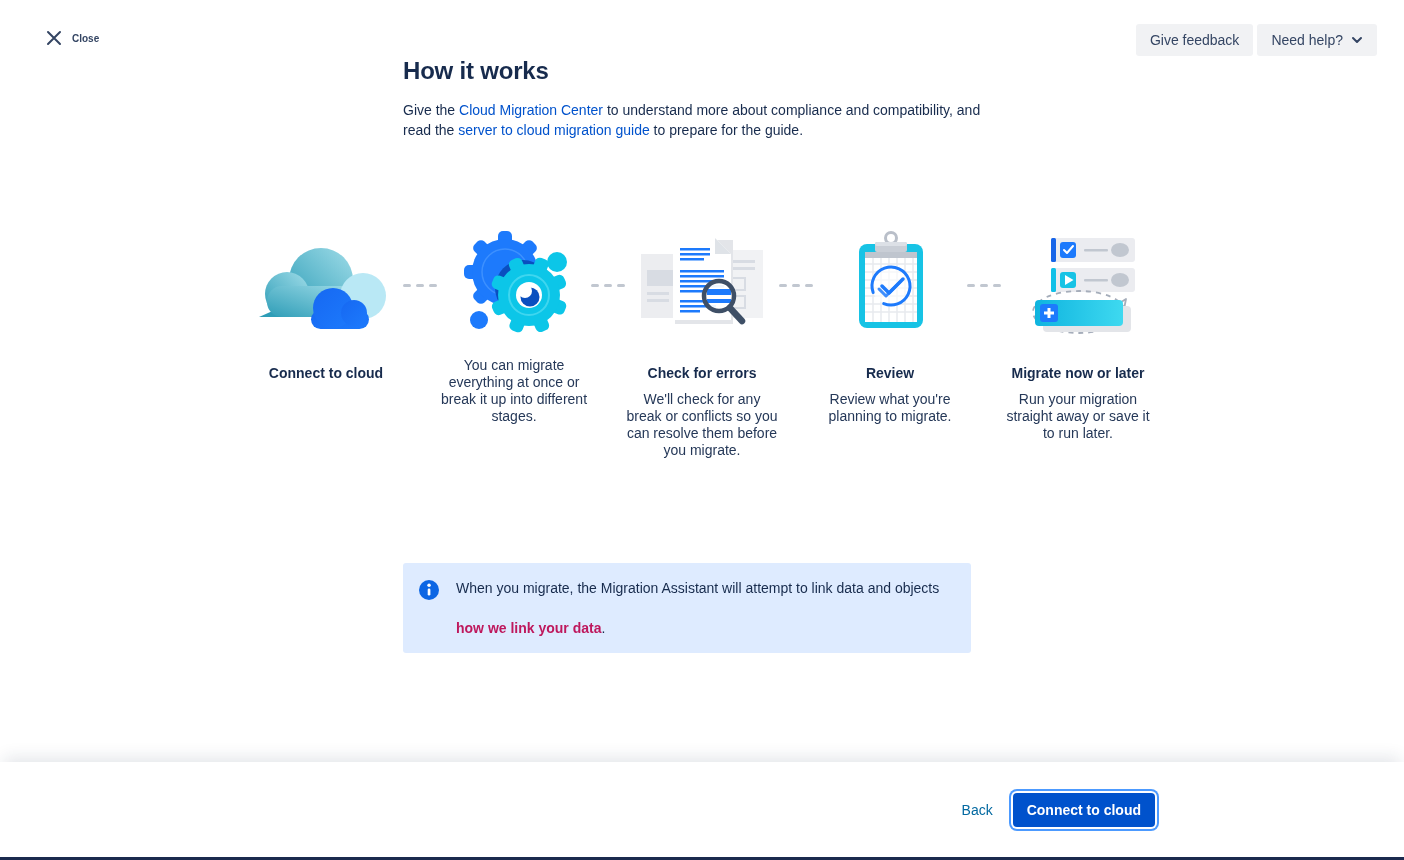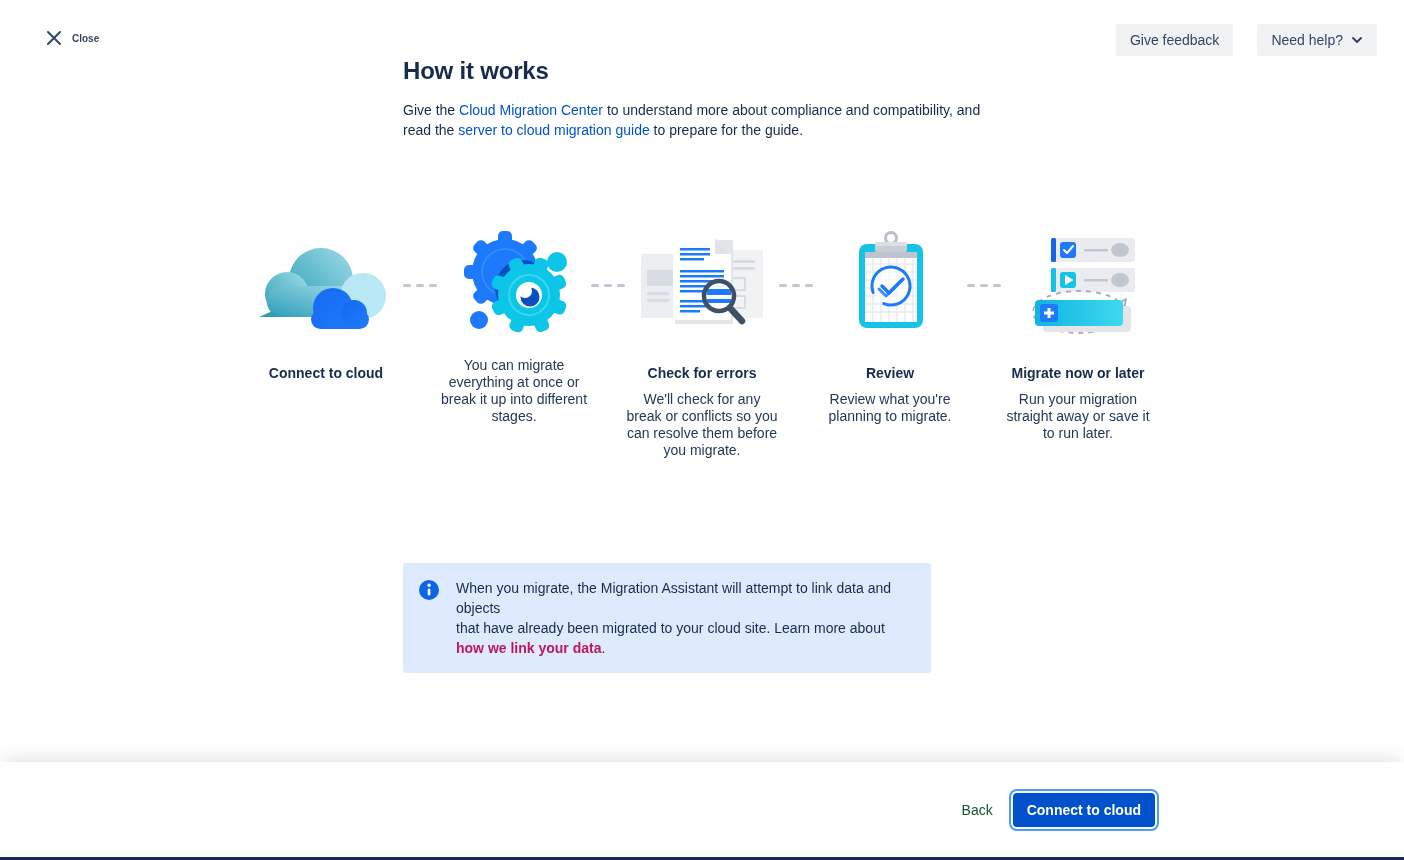--- a/index.html
+++ b/index.html
@@ -3,52 +3,52 @@
 <meta charset="utf-8">
 <style>
   * { margin:0; padding:0; box-sizing:border-box; }
   html,body { width:1404px; height:860px; background:#fff; font-family:"Liberation Sans", sans-serif; overflow:hidden; }
   .page { position:relative; width:1404px; height:860px; background:#ffffff; }
 
   
   .close-btn { position:absolute; left:42px; top:26px; display:flex; align-items:center; gap:10px;
     background:none; border:none; cursor:pointer; font-family:inherit;
     font-size:10px; font-weight:700; color:#344563; padding:4px; }
-  .hdr-actions { position:absolute; right:27px; top:24px; display:flex; gap:24px; }
+  .hdr-actions { position:absolute; right:27px; top:24px; display:flex; gap:4px; }
   .btn-subtle { display:inline-flex; align-items:center; gap:8px; height:32px; padding:0 14px;
     background:#F1F2F4; border:none; border-radius:3px; cursor:pointer; font-family:inherit;
     font-size:14px; font-weight:500; color:#344563; }
 
   
   .page-title { position:absolute; left:403px; top:57px; font-size:24px; font-weight:600; color:#172B4D; letter-spacing:-0.2px; }
   .intro { position:absolute; left:403px; top:100px; width:582px; font-size:14px; line-height:20px; color:#172B4D; }
   .lnk { color:#0052CC; text-decoration:none; cursor:pointer; }
 
   
   .steps { position:absolute; top:222px; left:50%; transform:translateX(-50%); display:flex; align-items:flex-start; }
   .step { width:152px; display:flex; flex-direction:column; align-items:center; }
   .step-illo { height:125px; display:flex; align-items:center; justify-content:center; }
   .step-title { margin-top:18px; font-size:14px; font-weight:700; color:#172B4D; text-align:center; }
   .step-desc { margin-top:10px; font-size:14px; line-height:17px; color:#253858; text-align:center; }
   .connector { width:36px; margin-top:62px; display:flex; justify-content:center; gap:5px; }
   .connector i { display:block; width:8px; height:3px; border-radius:1.5px; background:#C1C7D0; }
 
   
-  .banner { position:absolute; left:403px; top:563px; width:528px; background:#DEEBFF; border-radius:3px;
+  .banner { position:absolute; left:403px; top:563px; width:568px; background:#DEEBFF; border-radius:3px;
     padding:15px 16px; display:flex; gap:17px; }
   .banner-icon { flex:0 0 auto; margin-top:2px; }
   .banner-text { font-size:14px; line-height:20px; color:#172B4D; }
   .lnk-bold { color:#be185d; font-weight:700; text-decoration:none; cursor:pointer; }
 
   
   .footer { position:absolute; left:0; right:0; bottom:3px; height:95px; background:#fff;
     box-shadow:0 -8px 16px -4px rgba(23,43,77,0.12);
     display:flex; align-items:center; justify-content:flex-end; padding-right:249px; gap:8px; }
   .btn-back { background:none; border:none; height:34px; padding:0 12px; border-radius:3px; cursor:pointer;
-    font-family:inherit; font-size:14px; font-weight:500; color:#14532d; }
+    font-family:inherit; font-size:14px; font-weight:500; color:#0369a1; }
   .btn-primary { background:#0052CC; border:none; height:34px; padding:0 14px; border-radius:4px; cursor:pointer;
     font-family:inherit; font-size:14px; font-weight:700; color:#fff;
     box-shadow:0 0 0 2px #ffffff, 0 0 0 4px #4C9AFF; }
   .bottom-edge { position:absolute; left:0; right:0; bottom:0; height:3px; background:#1B2A4E; }
 </style>
 </head>
 <body>
 
 <div class="page">
 
@@ -277,21 +277,21 @@
   <div class="banner">
     <span class="banner-icon">
       <svg width="20" height="20" viewBox="0 0 20 20">
         <circle cx="10" cy="10" r="10" fill="#0C66E4"></circle>
         <rect x="8.7" y="8.4" width="2.7" height="7.2" rx="1.3" fill="#ffffff"></rect>
         <circle cx="10.05" cy="5.2" r="1.75" fill="#ffffff"></circle>
       </svg>
     </span>
     <div class="banner-text">
       <span>When you migrate, the Migration Assistant will attempt to link data and objects</span><br>
-      <span>that have already been migrated to your cloud site. Learn more about</span><br>
+      <br>
       <a class="lnk-bold">how we link your data</a><span>.</span>
     </div>
   </div>
 
   <div class="footer">
     <button class="btn-back">Back</button>
     <button class="btn-primary">Connect to cloud</button>
   </div>
   <div class="bottom-edge"></div>
 

